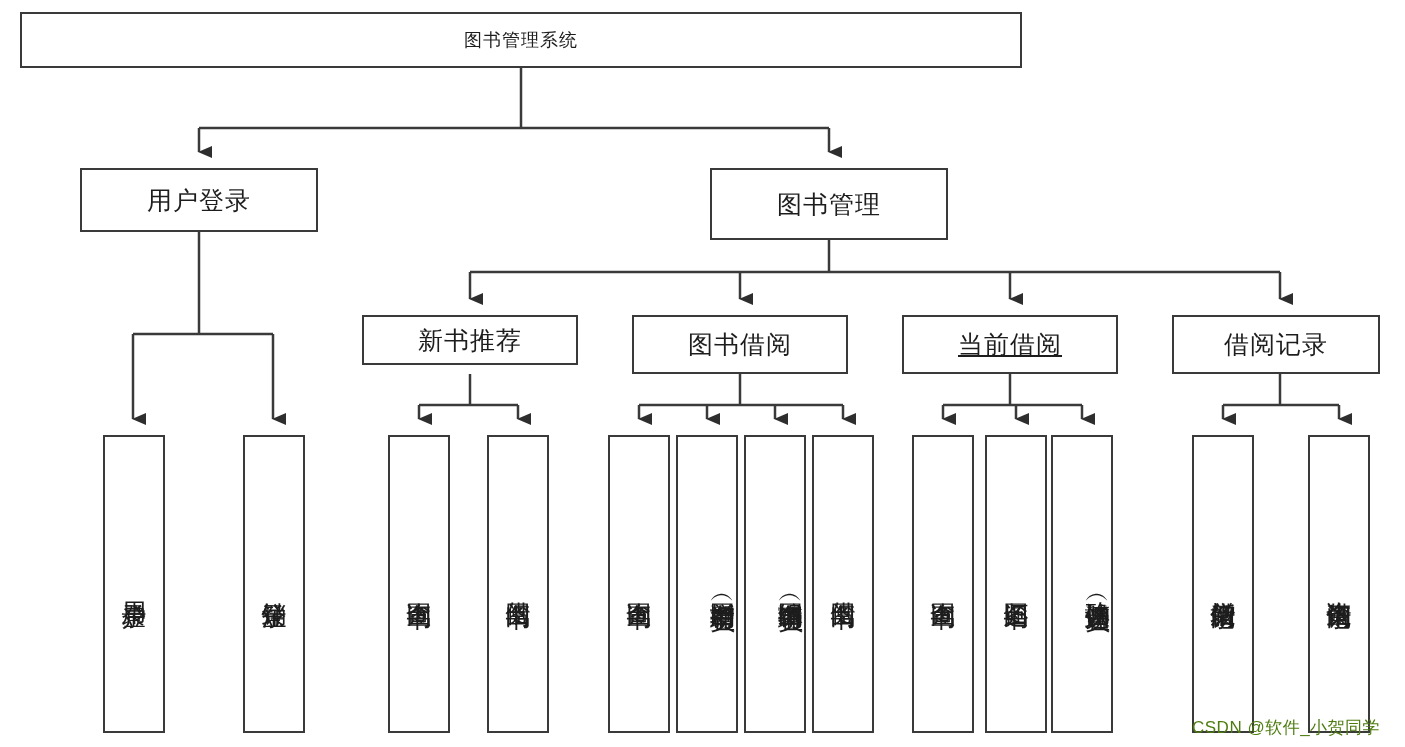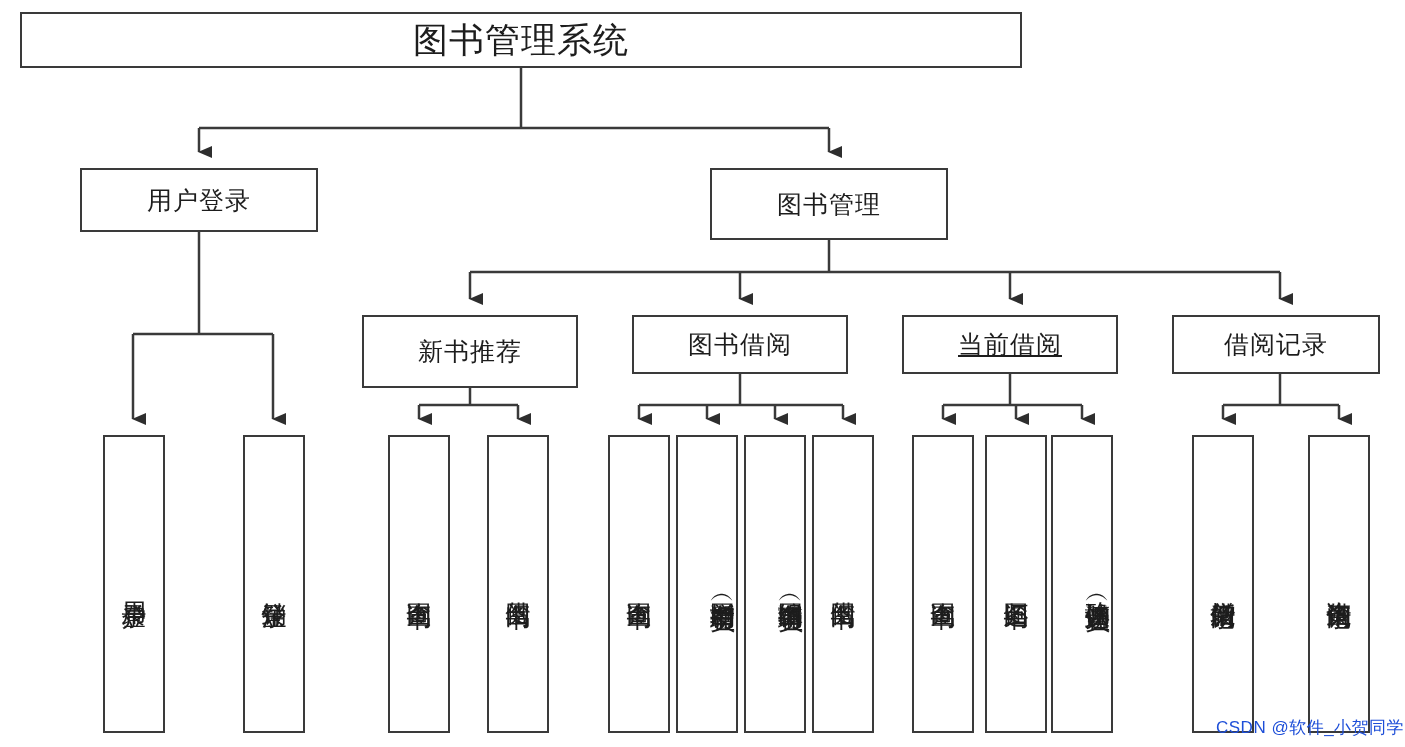--- a/index.html
+++ b/index.html
@@ -34,44 +34,43 @@
     align-items: center;
     justify-content: center;
     color: #1d1d1d;
   }
   .node-h {
     font-size: 25px;
     letter-spacing: 1px;
     white-space: nowrap;
   }
   .node-root {
-    font-size: 35px;
+    font-size: 18px;
   }
   .node-v {
     writing-mode: vertical-rl;
     text-orientation: upright;
     font-size: 25px;
     line-height: 1.08;
     letter-spacing: 1px;
     align-items: flex-start;
     justify-content: center;
     padding-top: 4px;
     white-space: nowrap;
   }
   .node-v.center-v {
     align-items: center;
     padding-top: 0;
   }
   .watermark {
     position: absolute;
     font-size: 17px;
-    color: #1d4ed8;
+    color: #4d7c0f;
     white-space: nowrap;
     letter-spacing: 0.5px;
-    padding-left: 24px;
   }
 </style>
 </head>
 <body>
 
 <div id="canvas">
 
   <svg id="wires" viewBox="0 0 1405 747">
     <defs>
       <marker id="arrow" viewBox="0 0 12 14" refX="6" refY="13" markerWidth="12" markerHeight="14" orient="auto-start-reverse" markerUnits="userSpaceOnUse">
@@ -126,21 +125,21 @@
     <span>图书管理系统</span>
   </div>
 
   <div class="node node-h" style="left:80px; top:168px; width:238px; height:64px;">
     <span>用户登录</span>
   </div>
   <div class="node node-h" style="left:710px; top:168px; width:238px; height:72px;">
     <span>图书管理</span>
   </div>
 
-  <div class="node node-h" style="left:362px; top:315px; width:216px; height:73px;justify-content:center;">
+  <div class="node node-h" style="left:362px; top:315px; width:216px; height:50px;justify-content:center;">
     <span>新书推荐</span>
   </div>
   <div class="node node-h" style="left:632px; top:315px; width:216px; height:59px;">
     <span>图书借阅</span>
   </div>
   <div class="node node-h" style="left:902px; top:315px; width:216px; height:59px;text-decoration:underline;">
     <span>当前借阅</span>
   </div>
   <div class="node node-h" style="left:1172px; top:315px; width:208px; height:59px;">
     <span>借阅记录</span>

